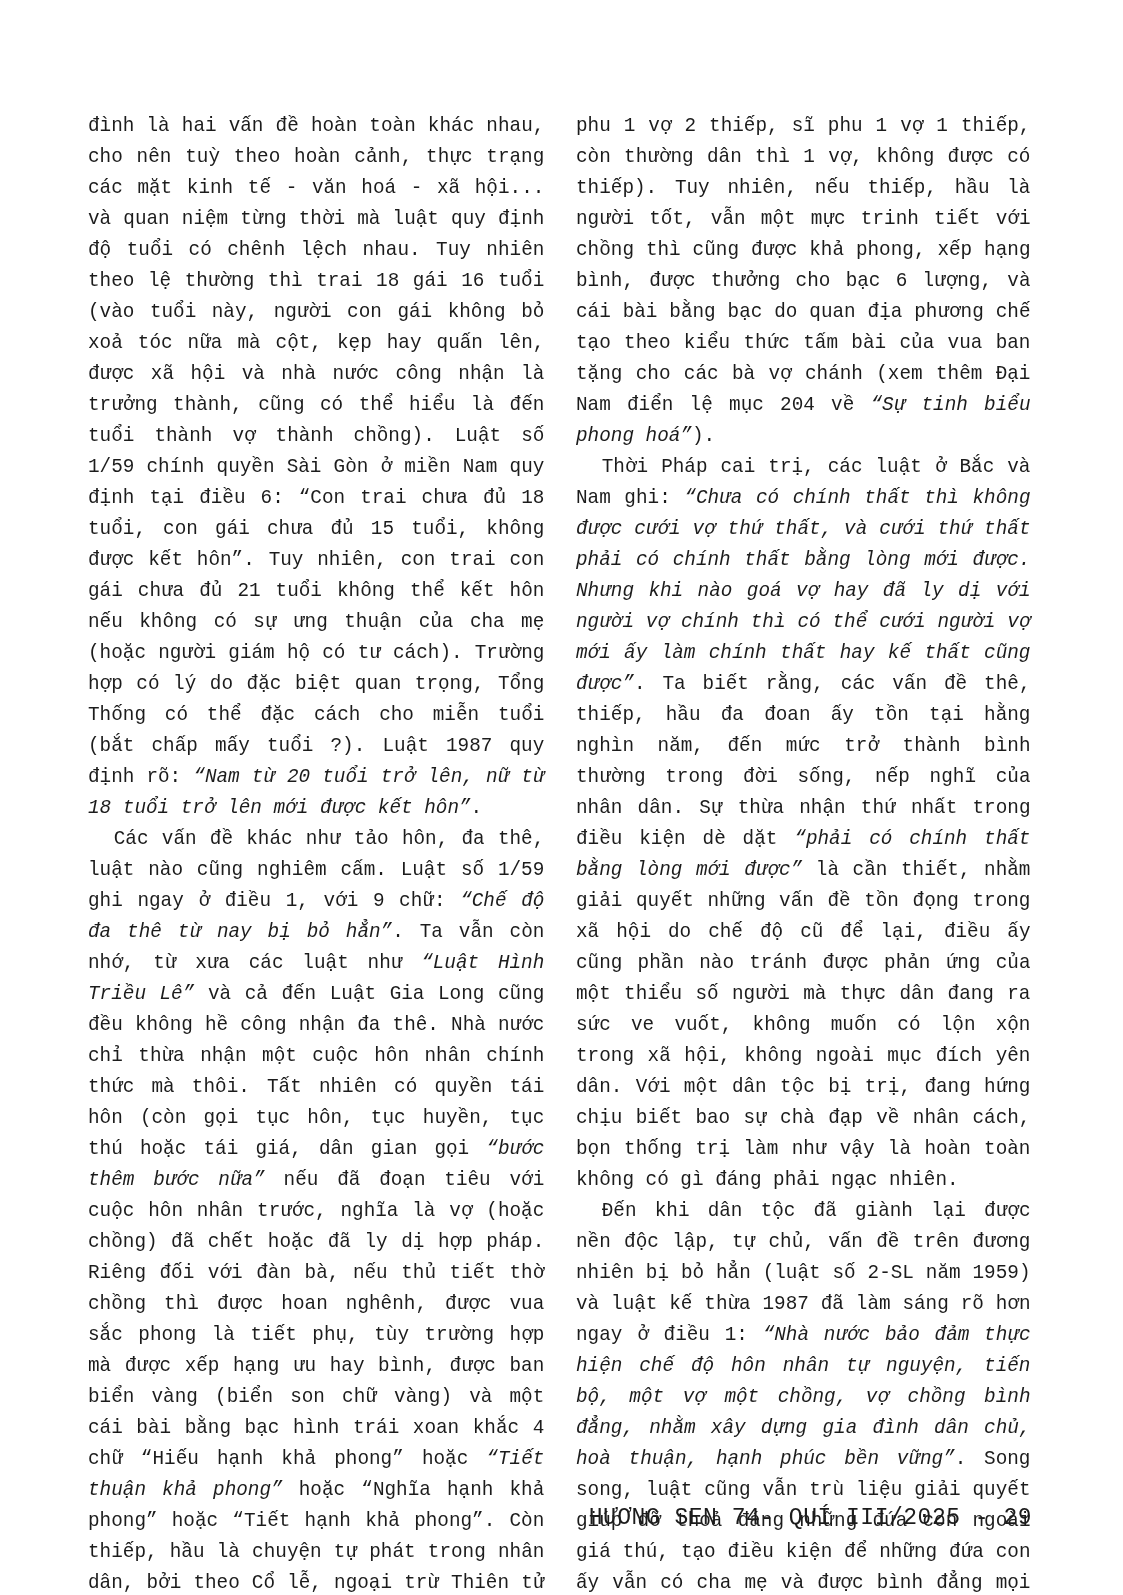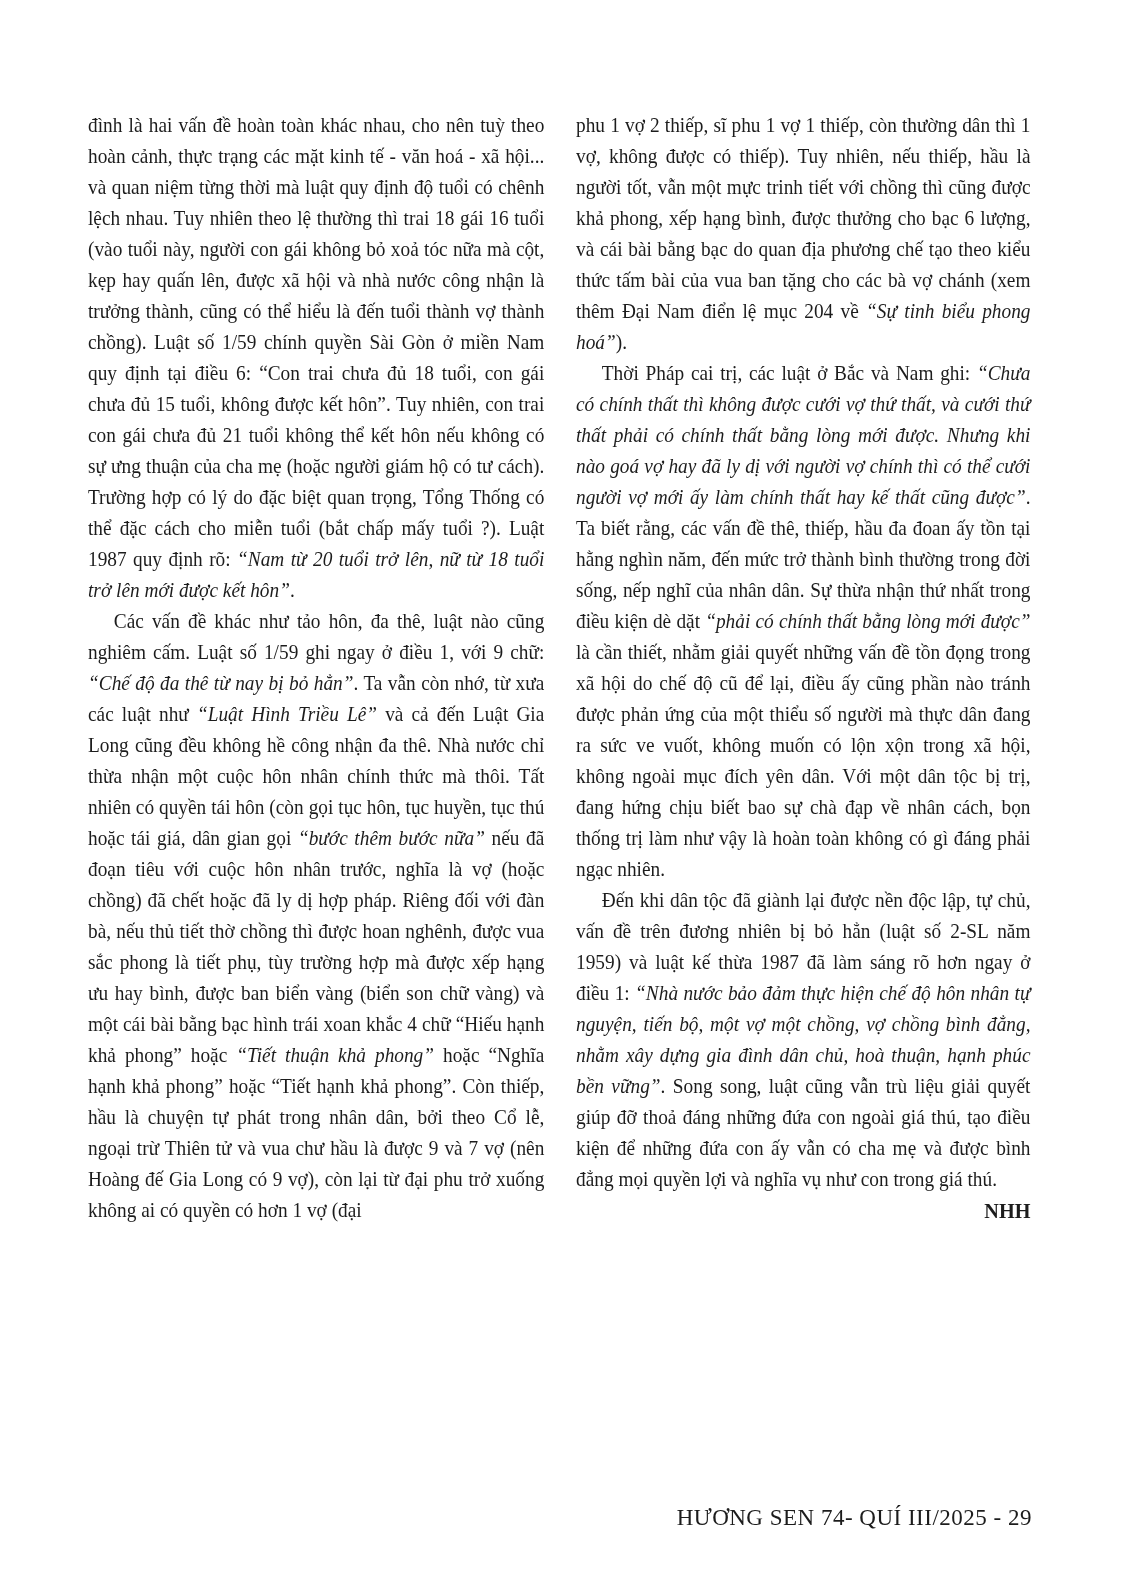--- a/index.html
+++ b/index.html
@@ -6,21 +6,21 @@
     margin: 0;
     padding: 0;
     background: #ffffff;
   }
   .page {
     position: relative;
     width: 1123px;
     height: 1595px;
     background: #ffffff;
     overflow: hidden;
-    font-family: Liberation Serif, serif;
+    font-family: Liberation Mono, monospace;
     color: #1c1c1c;
   }
   .col {
     position: absolute;
     top: 110px;
     font-size: 21px;
     line-height: 31px;
     text-align: justify;
     transform: scaleX(0.92);
     transform-origin: 0 0;

